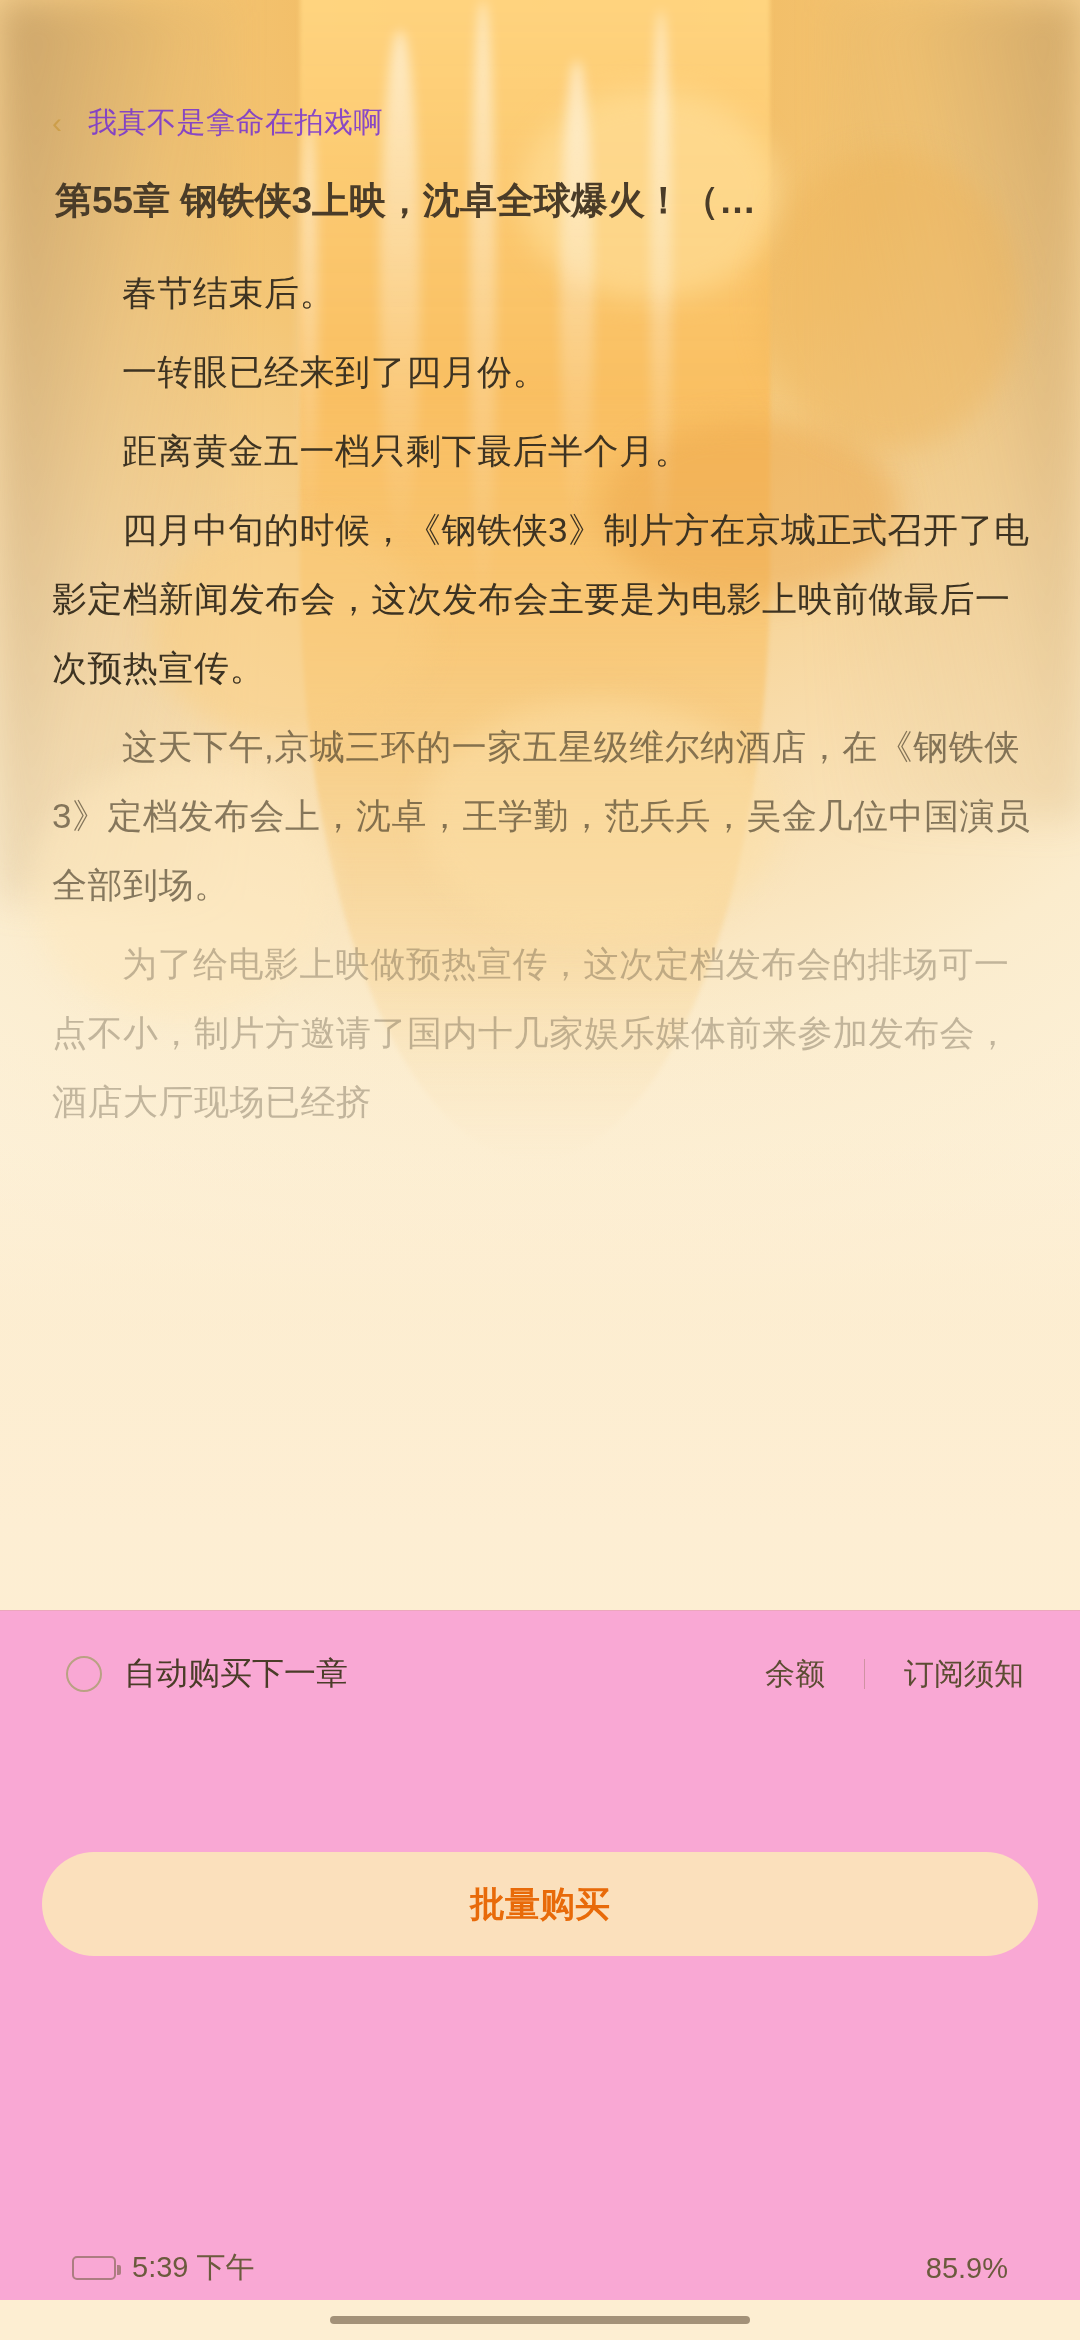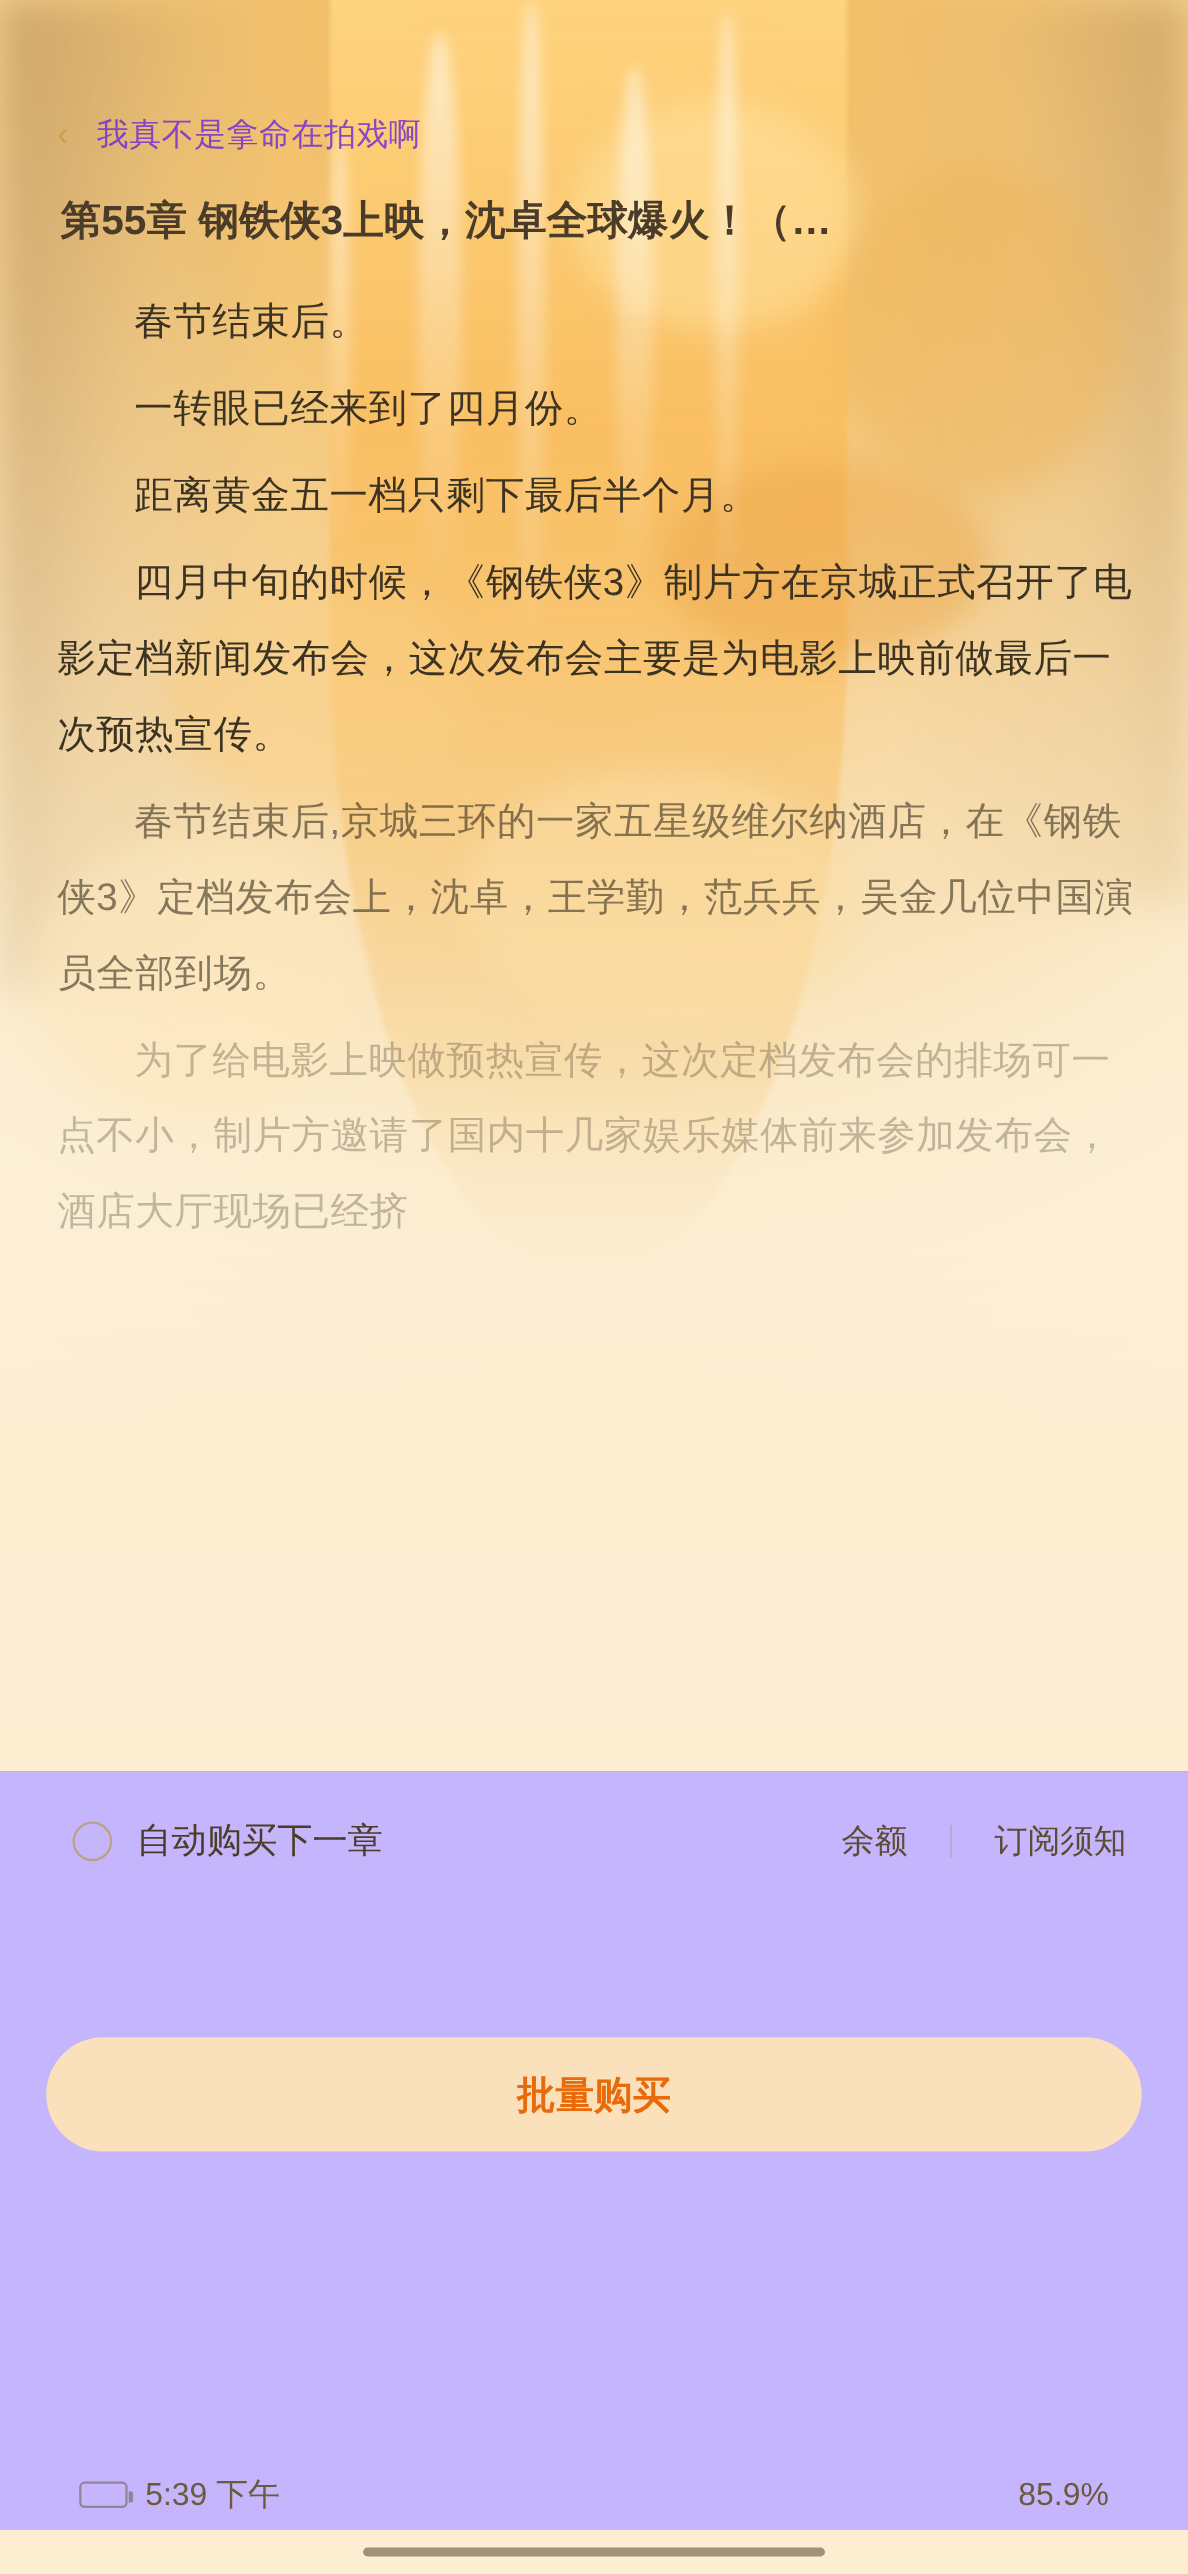--- a/index.html
+++ b/index.html
@@ -162,21 +162,21 @@
   }
 
   
   #purchase-panel {
     position: absolute;
     left: 0;
     right: 0;
     top: 1610px;
     bottom: 0;
     z-index: 6;
-    background: #c4b5fd;
+    background: #f9a8d4;
   }
   #panel-divider {
     position: absolute;
     top: 0;
     left: 0;
     right: 0;
     height: 1px;
     background: rgba(200,165,115,0.25);
   }
   #auto-row {
@@ -358,21 +358,21 @@
   <div id="book-title">我真不是拿命在拍戏啊</div>
 </div>
 
 <div id="chapter-title">第55章 钢铁侠3上映，沈卓全球爆火！（…</div>
 
 <div id="content">
   <p class="f0">春节结束后。</p>
   <p class="f0">一转眼已经来到了四月份。</p>
   <p class="f0">距离黄金五一档只剩下最后半个月。</p>
   <p class="f0">四月中旬的时候，《钢铁侠3》制片方在京城正式召开了电影定档新闻发布会，这次发布会主要是为电影上映前做最后一次预热宣传。</p>
-  <p class="f1">春节结束后,京城三环的一家五星级维尔纳酒店，在《钢铁侠3》定档发布会上，沈卓，王学勤，范兵兵，吴金几位中国演员全部到场。</p>
+  <p class="f1">这天下午,京城三环的一家五星级维尔纳酒店，在《钢铁侠3》定档发布会上，沈卓，王学勤，范兵兵，吴金几位中国演员全部到场。</p>
   <p class="f2">为了给电影上映做预热宣传，这次定档发布会的排场可一点不小，制片方邀请了国内十几家娱乐媒体前来参加发布会，酒店大厅现场已经挤</p>
 </div>
 <div id="text-mask"></div>
 
 <div id="purchase-panel">
   <div id="panel-divider"></div>
 
   <div id="auto-row">
     <div id="auto-check"></div>
     <div id="auto-label">自动购买下一章</div>

